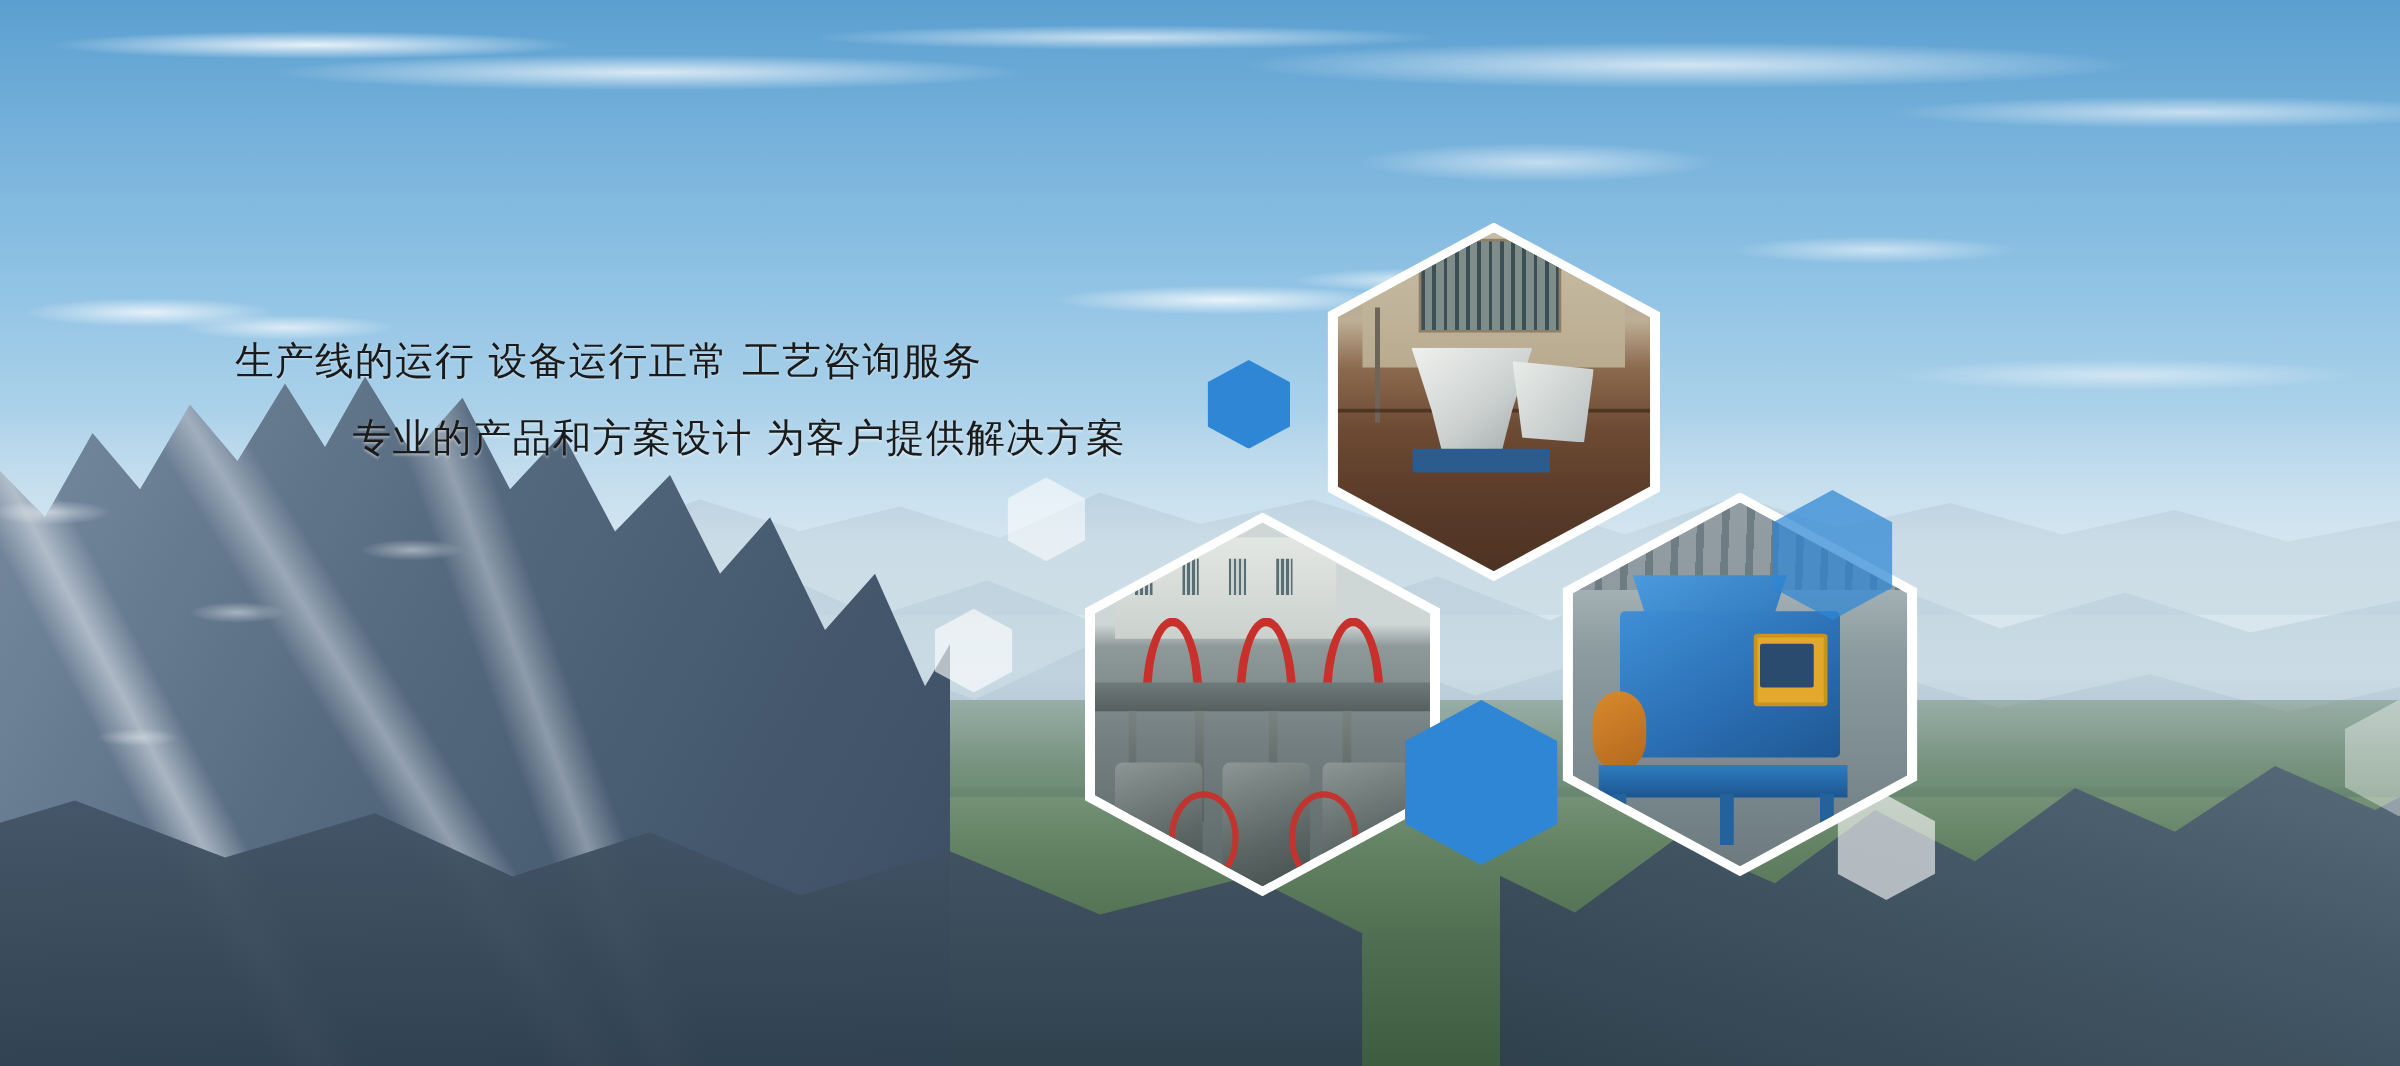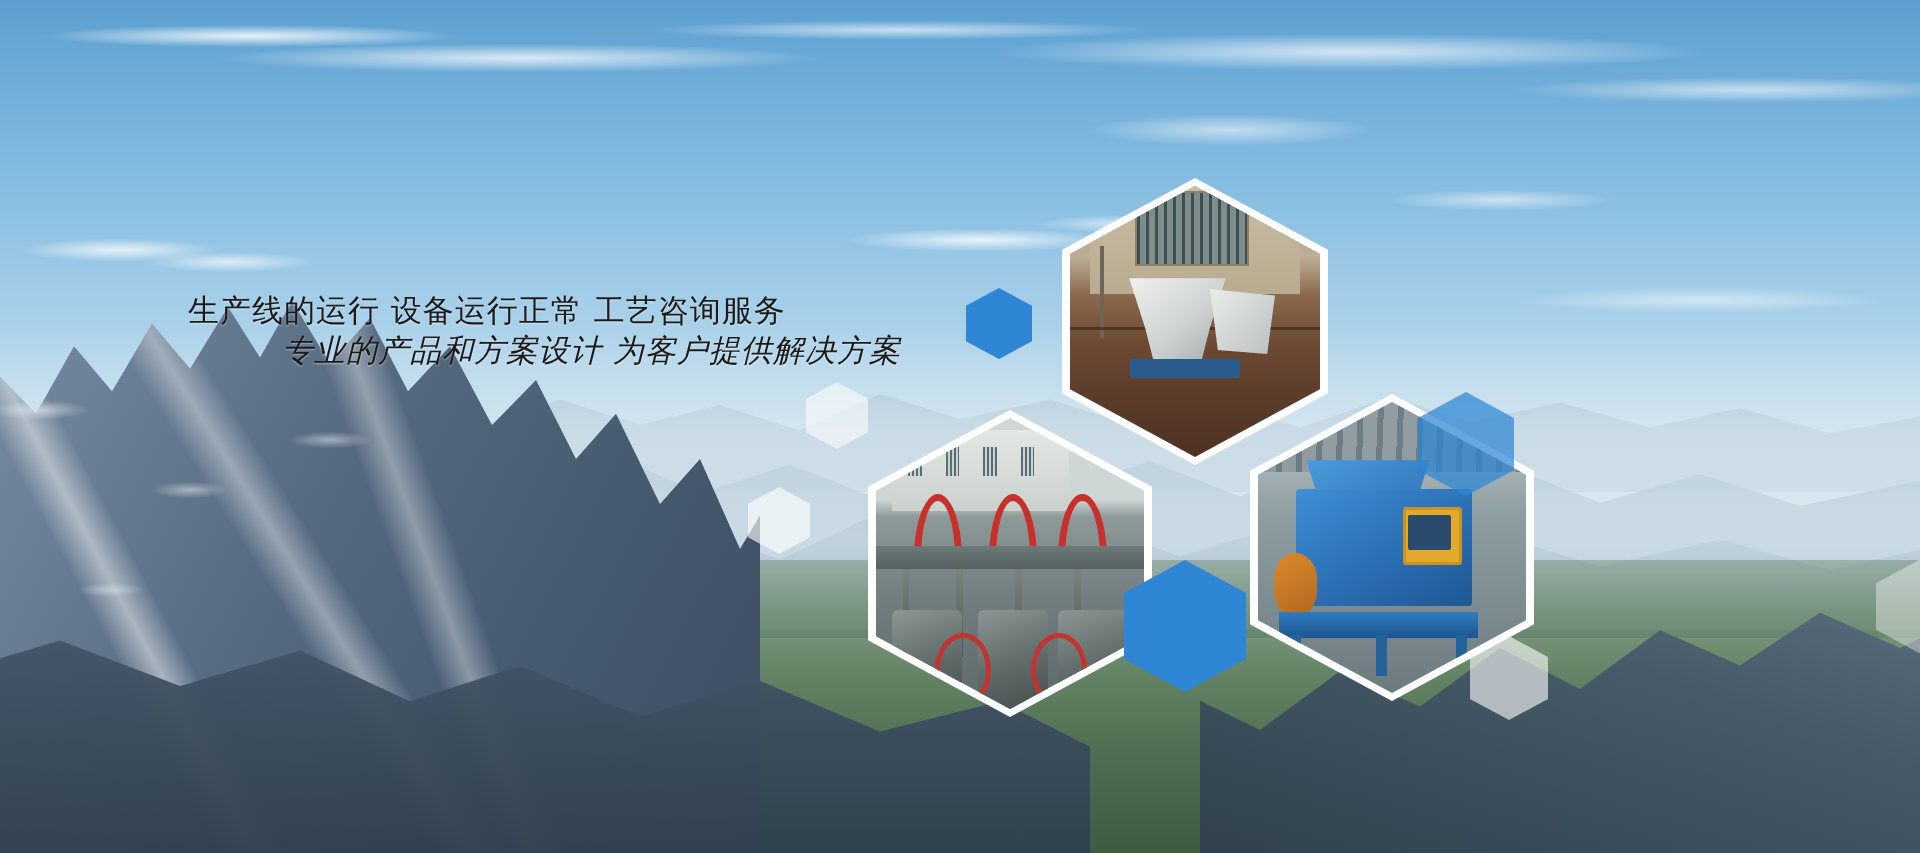--- a/index.html
+++ b/index.html
@@ -274,22 +274,22 @@
   .line{
     position:absolute;
     color:#1b1b1b;
     font-size:31px;
     font-weight:400;
     letter-spacing:1px;
     white-space:nowrap;
     text-shadow:0 1px 2px rgba(255,255,255,.45);
     font-family:"DejaVu Sans","Liberation Sans",sans-serif;
   }
-  .line-1{left:188px;top:290px;text-align:right;}
-  .line-2{left:282px;top:330px;font-style:italic;}
+  .line-1{left:188px;top:268px;text-align:right;}
+  .line-2{left:282px;top:330px;}
 </style>
 </head>
 <body>
 
 <div id="banner">
 
   <div class="bg-layer sky"></div>
   <div class="bg-layer clouds"></div>
 
   <div class="ridge ridge-far"></div>

